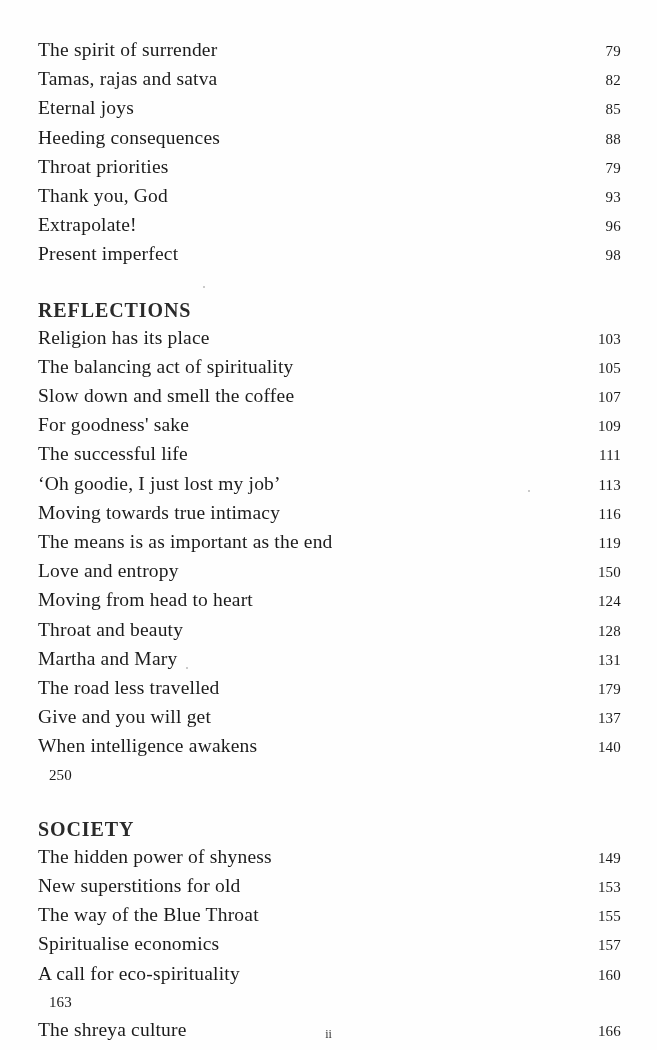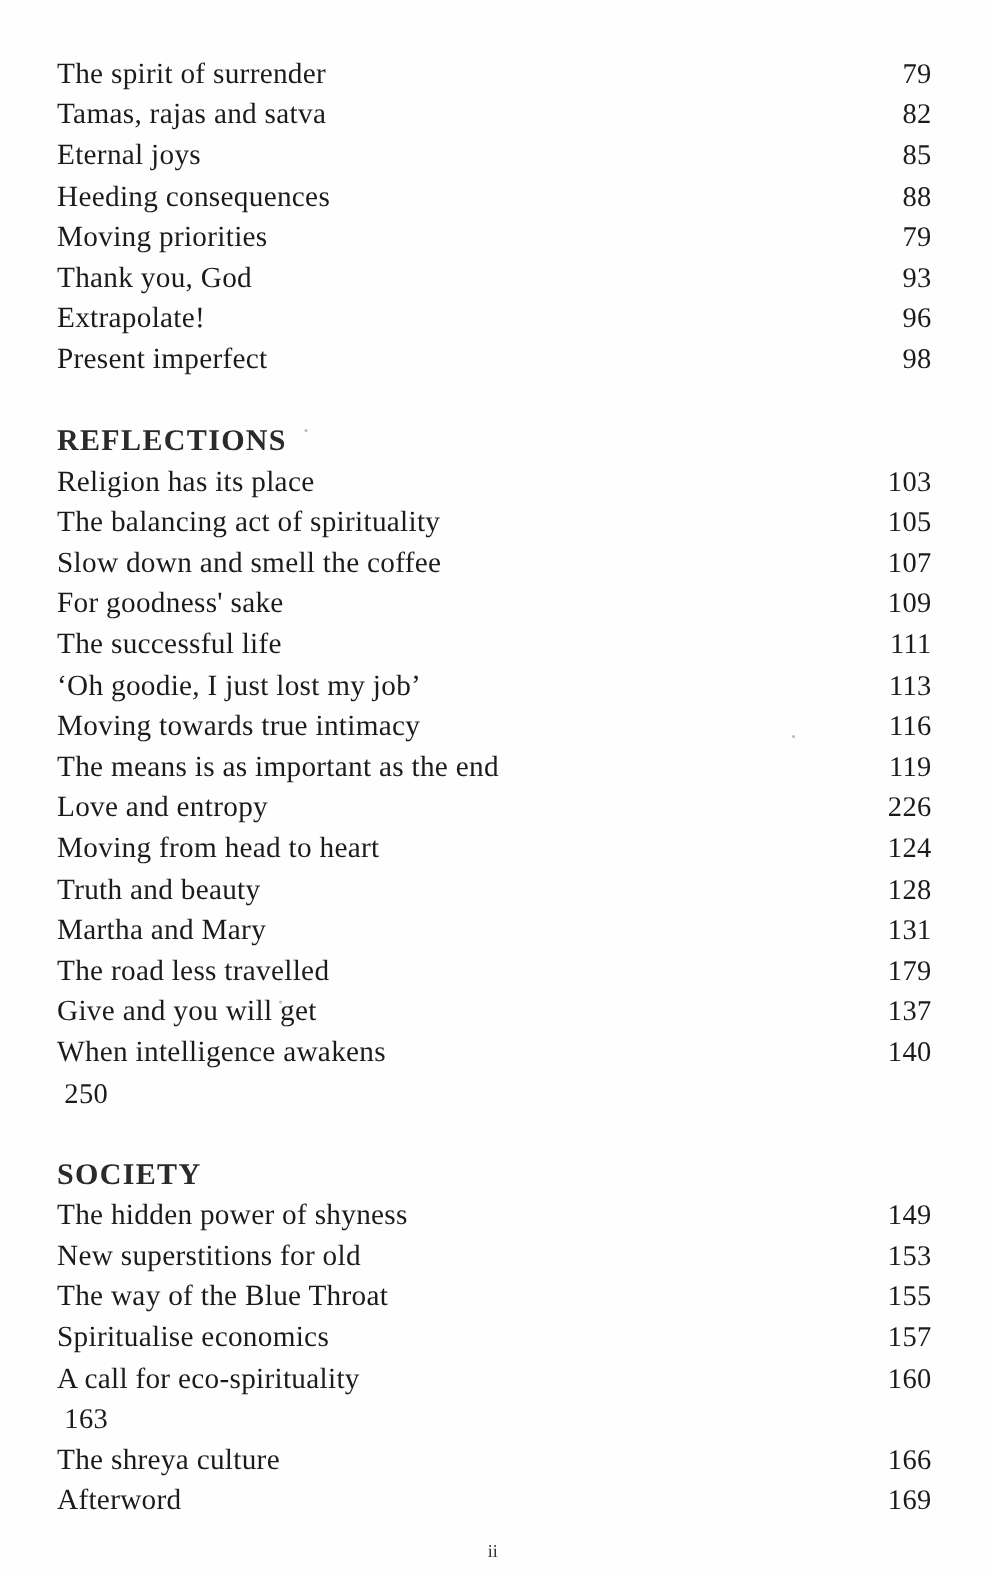--- a/index.html
+++ b/index.html
@@ -34,21 +34,21 @@
     justify-content: space-between;
     font-size: 19.5px;
     line-height: 27.2px;
     letter-spacing: 0.01em;
     color: #1b1b1b;
   }
   .entry .title {
     white-space: nowrap;
   }
   .entry .page-num {
-    font-size: 19px;
+    font-size: 15px;
     color: #1b1b1b;
     text-align: right;
     min-width: 34px;
     padding-right: 2px;
   }
   .section-head {
     font-size: 20px;
     font-weight: bold;
     letter-spacing: 0.045em;
     color: #2a2a2a;
@@ -94,21 +94,21 @@
       </div>
       <div class="entry">
         <span class="title">Eternal joys</span>
         <span class="page-num">85</span>
       </div>
       <div class="entry">
         <span class="title">Heeding consequences</span>
         <span class="page-num">88</span>
       </div>
       <div class="entry">
-        <span class="title">Moving priorities</span>
+        <span class="title">Throat priorities</span>
         <span class="page-num">79</span>
       </div>
       <div class="entry">
         <span class="title">Thank you, God</span>
         <span class="page-num">93</span>
       </div>
       <div class="entry">
         <span class="title">Extrapolate!</span>
         <span class="page-num">96</span>
       </div>
@@ -145,28 +145,28 @@
       <div class="entry">
         <span class="title">Moving towards true intimacy</span>
         <span class="page-num">116</span>
       </div>
       <div class="entry">
         <span class="title">The means is as important as the end</span>
         <span class="page-num">119</span>
       </div>
       <div class="entry">
         <span class="title">Love and entropy</span>
-        <span class="page-num">226</span>
+        <span class="page-num">150</span>
       </div>
       <div class="entry">
         <span class="title">Moving from head to heart</span>
         <span class="page-num">124</span>
       </div>
       <div class="entry">
-        <span class="title">Truth and beauty</span>
+        <span class="title">Throat and beauty</span>
         <span class="page-num">128</span>
       </div>
       <div class="entry">
         <span class="title">Martha and Mary</span>
         <span class="page-num">131</span>
       </div>
       <div class="entry">
         <span class="title">The road less travelled</span>
         <span class="page-num">179</span>
       </div>

